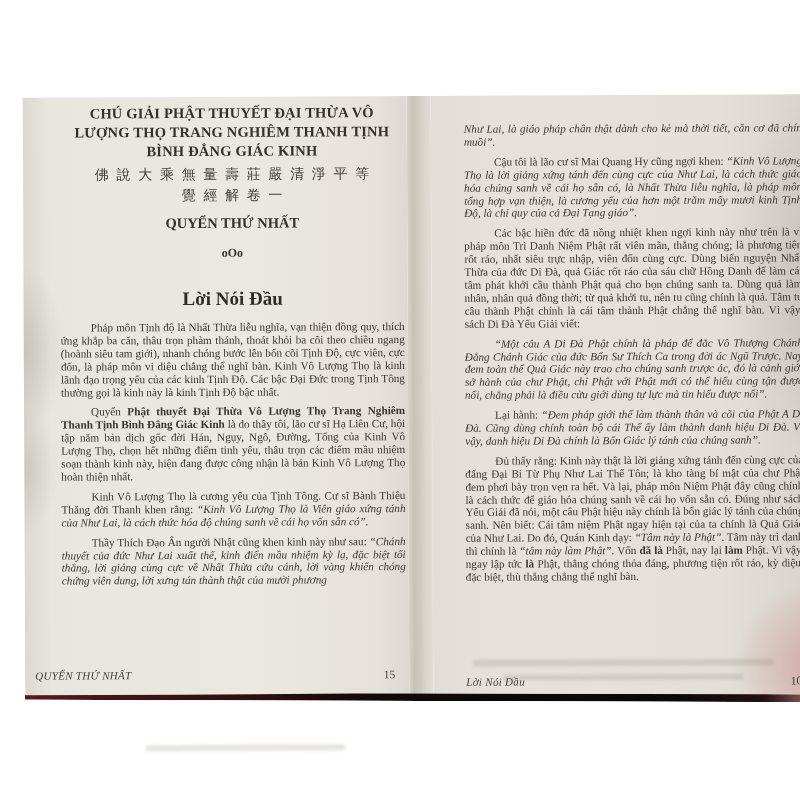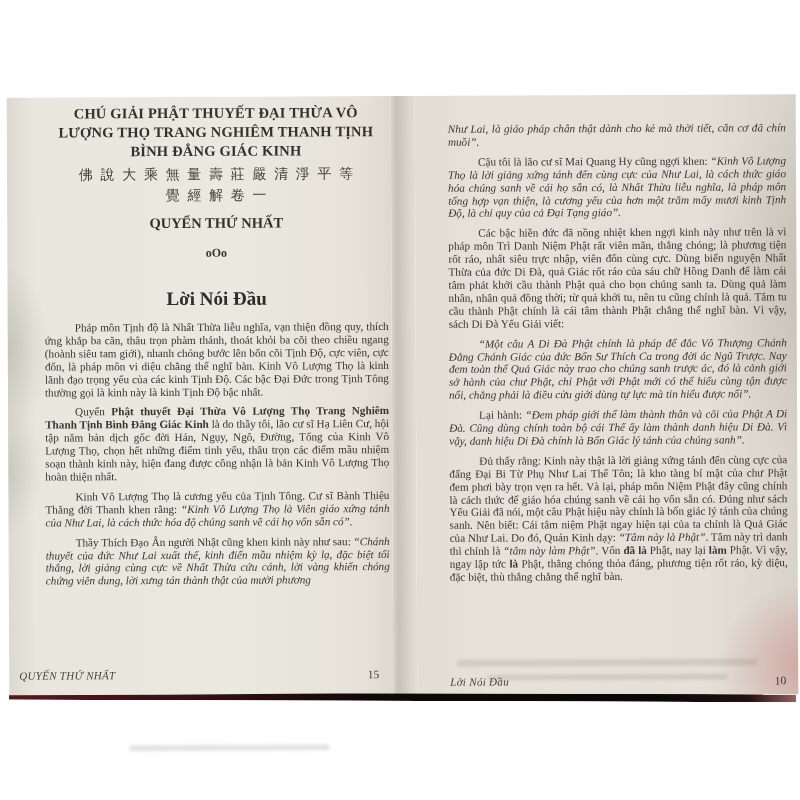--- a/index.html
+++ b/index.html
@@ -4,21 +4,21 @@
 <style>
   html, body {
     margin: 0; padding: 0;
     width: 800px; height: 800px;
     background: #ffffff;
     overflow: hidden;
     font-family: "Liberation Serif", "DejaVu Serif", serif;
   }
   .photo-frame {
     position: absolute;
-    left: 8px; top: 96px;
+    left: 24px; top: 96px;
     width: 663px; height: 614px;
   }
   .book {
     position: relative;
     width: 789px; height: 600px;
     display: flex;
     transform: rotate(-0.25deg);
     transform-origin: 50% 50%;
   }
   

